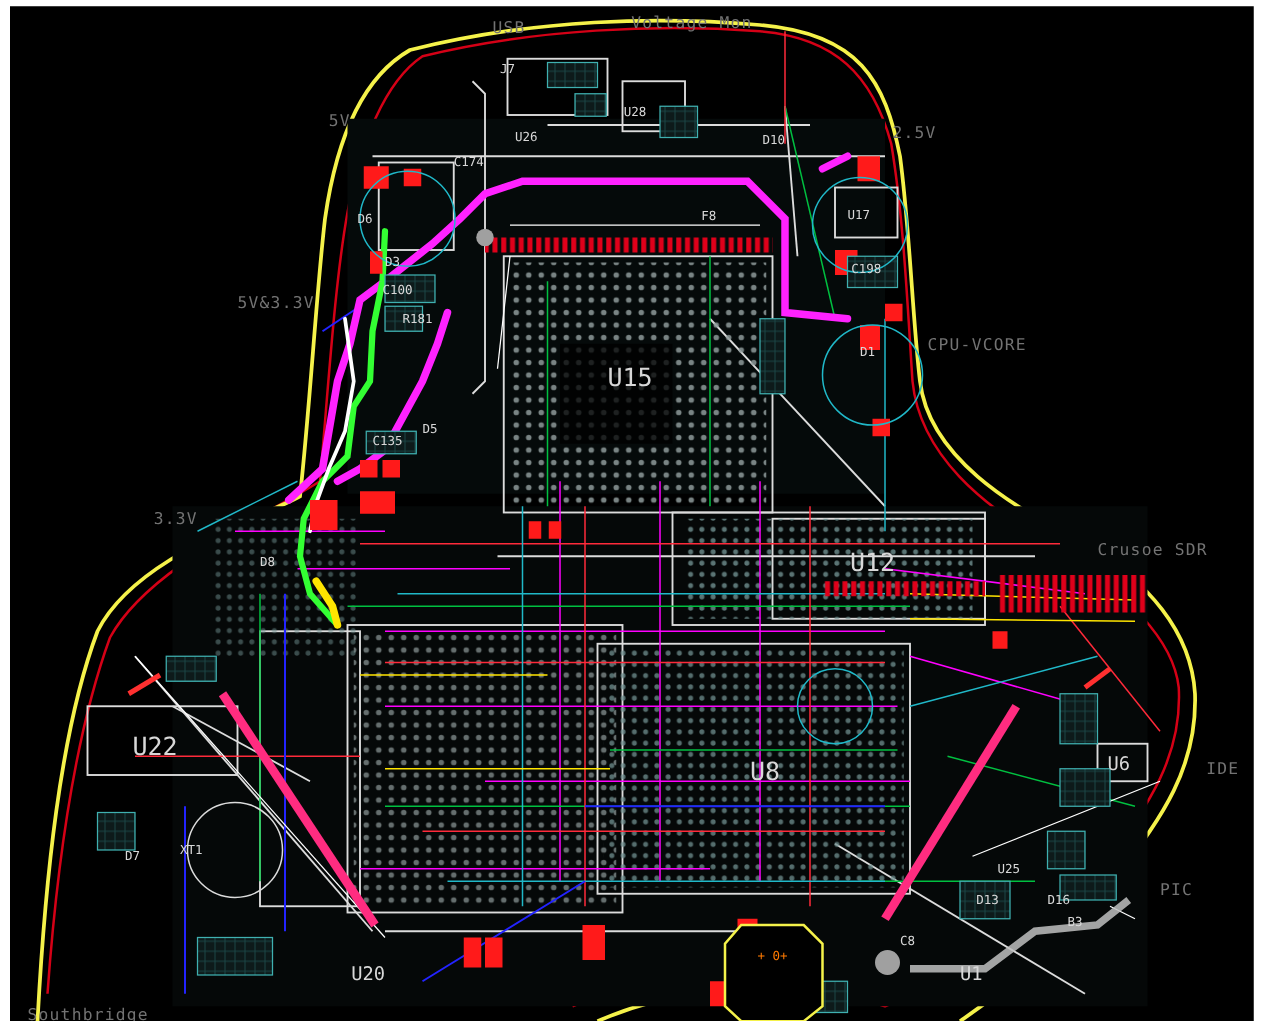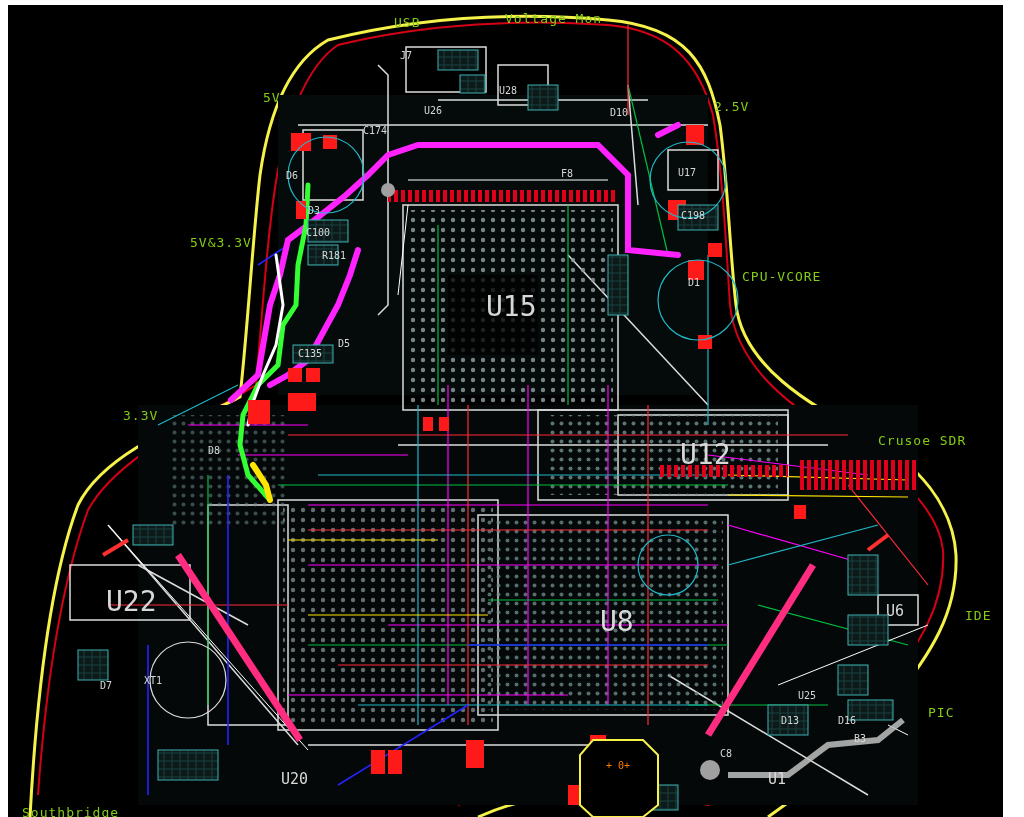--- a/index.html
+++ b/index.html
@@ -1,21 +1,21 @@
 <!DOCTYPE html>
 <html><head>
 <meta charset="utf-8">
 <style>
   html,body{margin:0;padding:0;background:#ffffff;}
   body{width:1024px;height:817px;overflow:hidden;position:relative;font-family:"DejaVu Sans Mono","Liberation Mono",monospace;}
   #canvas{position:absolute;left:8px;top:5px;width:995px;height:812px;background:#000;overflow:hidden;}
   #canvas svg{position:absolute;left:0;top:0;}
-  .lbl{position:absolute;color:#84cc16;font-size:13px;letter-spacing:1px;white-space:nowrap;font-family:"DejaVu Sans Mono",monospace;}
+  .lbl{position:absolute;color:#737373;font-size:13px;letter-spacing:1px;white-space:nowrap;font-family:"DejaVu Sans Mono",monospace;}
   .ref{position:absolute;color:#d8d8d8;font-size:15px;white-space:nowrap;font-family:"DejaVu Sans Mono",monospace;text-align:center;}
-  .ref.big{font-size:28px;}
+  .ref.big{font-size:20px;}
   .ref.sm{font-size:10px;}
   .ref.ora{color:#ff7a00;}
 </style>
 </head>
 <body>
 
 <div id="canvas">
   <svg width="995" height="812" viewBox="0 0 995 812">
     <defs>
       <pattern id="viagrid" width="10" height="10" patternUnits="userSpaceOnUse">
@@ -231,21 +231,21 @@
   <span class="lbl" style="left:870px;top:428px">Crusoe SDR</span>
   <span class="lbl" style="left:957px;top:603px">IDE</span>
   <span class="lbl" style="left:920px;top:700px">PIC</span>
   <span class="lbl" style="left:14px;top:800px">Southbridge</span>
 
   <span class="ref big" style="left:478px;top:285px">U15</span>
   <span class="ref big" style="left:672px;top:433px">U12</span>
   <span class="ref big" style="left:592px;top:600px">U8</span>
   <span class="ref big" style="left:98px;top:580px">U22</span>
   <span class="ref" style="left:878px;top:597px">U6</span>
-  <span class="ref sm" style="left:416px;top:100px">U26</span>
+  <span class="ref sm" style="left:404px;top:100px">U26</span>
   <span class="ref sm" style="left:491px;top:80px">U28</span>
   <span class="ref sm" style="left:790px;top:685px">U25</span>
   <span class="ref" style="left:760px;top:765px">U1</span>
   <span class="ref sm" style="left:670px;top:162px">U17</span>
   <span class="ref" style="left:273px;top:765px">U20</span>
   <span class="ref sm" style="left:392px;top:45px">J7</span>
   <span class="ref sm" style="left:553px;top:163px">F8</span>
   <span class="ref sm" style="left:278px;top:165px">D6</span>
   <span class="ref sm" style="left:300px;top:200px">D3</span>
   <span class="ref sm" style="left:680px;top:272px">D1</span>

